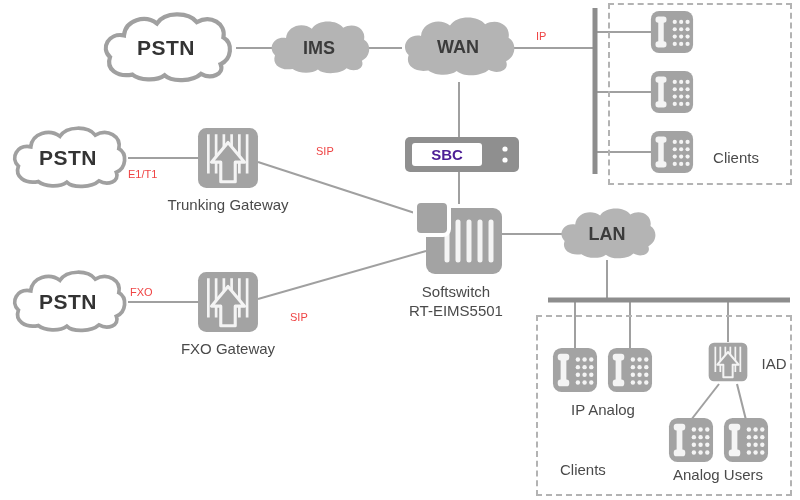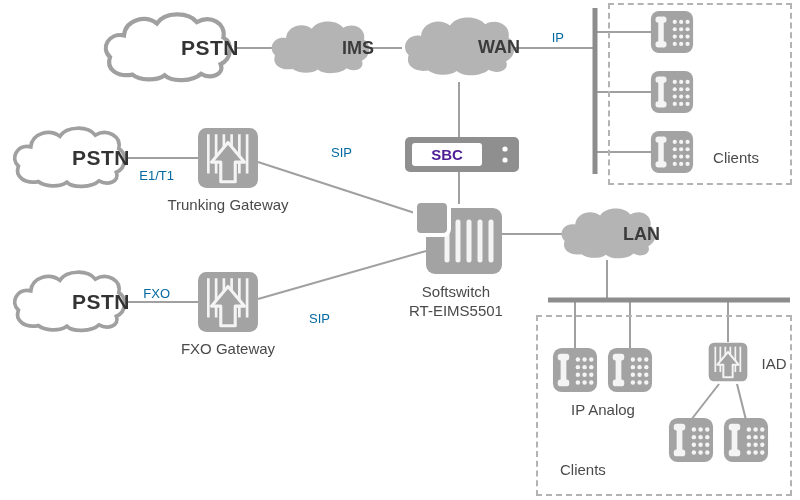--- a/index.html
+++ b/index.html
@@ -1,31 +1,31 @@
 <!DOCTYPE html>
 <html><head>
 <meta charset="utf-8">
 <style>
   * { margin:0; padding:0; box-sizing:border-box; }
   html,body { background:#ffffff; font-family:"Liberation Sans", sans-serif; }
   .canvas { position:relative; width:800px; height:500px; background:#ffffff; overflow:hidden; }
   .wires { position:absolute; left:0; top:0; }
   svg { overflow:visible; }
 
-  .node { position:absolute; display:flex; align-items:center; justify-content:flex-end; }
+  .node { position:absolute; display:flex; align-items:center; justify-content:center; }
   .cloud-svg { position:absolute; left:0; top:0; width:100%; height:100%; }
   .cloud-label { position:relative; font-weight:bold; color:#3a3a3a; }
   .pstn .cloud-label { font-size:21px; letter-spacing:.5px; color:#333; }
   .gray-cloud .cloud-label { font-size:18px; color:#3b3b3b; }
 
   .icon { position:absolute; }
   .dashed-box { position:absolute; border:2px dashed #b3b3b3; background:transparent; }
 
   .node-label { position:absolute; font-size:15px; color:#4a4a4a; text-align:center; line-height:1.25; }
-  .link-label { position:absolute; font-size:13px; color:#0369a1; text-align:right; }
+  .link-label { position:absolute; font-size:11px; color:#ef4444; text-align:left; }
   .sbc-label { position:absolute; left:8px; top:7px; width:70px; height:23px; display:flex; align-items:center; justify-content:center; font-weight:bold; font-size:15px; color:#4c1d95; }
   .left-align { text-align:left; }
 </style>
 </head>
 <body>
 
 <div class="canvas">
 
   <svg class="wires" width="800" height="500" viewBox="0 0 800 500">
     <defs>
@@ -206,14 +206,15 @@
 
   <div class="node-label" style="left:376px; top:283px; width:160px;">
     <div>Softswitch</div>
     <div>RT-EIMS5501</div>
   </div>
 
   <div class="node-label" style="left:696px; top:149px; width:80px;">Clients</div>
   <div class="node-label left-align" style="left:560px; top:461px; width:90px;">Clients</div>
   <div class="node-label" style="left:543px; top:401px; width:120px;">IP Analog</div>
   <div class="node-label" style="left:752px; top:355px; width:44px;">IAD</div>
+  <div class="node-label" style="left:648px; top:466px; width:140px;">Analog Users</div>
 
 </div>
 
 </body></html>

